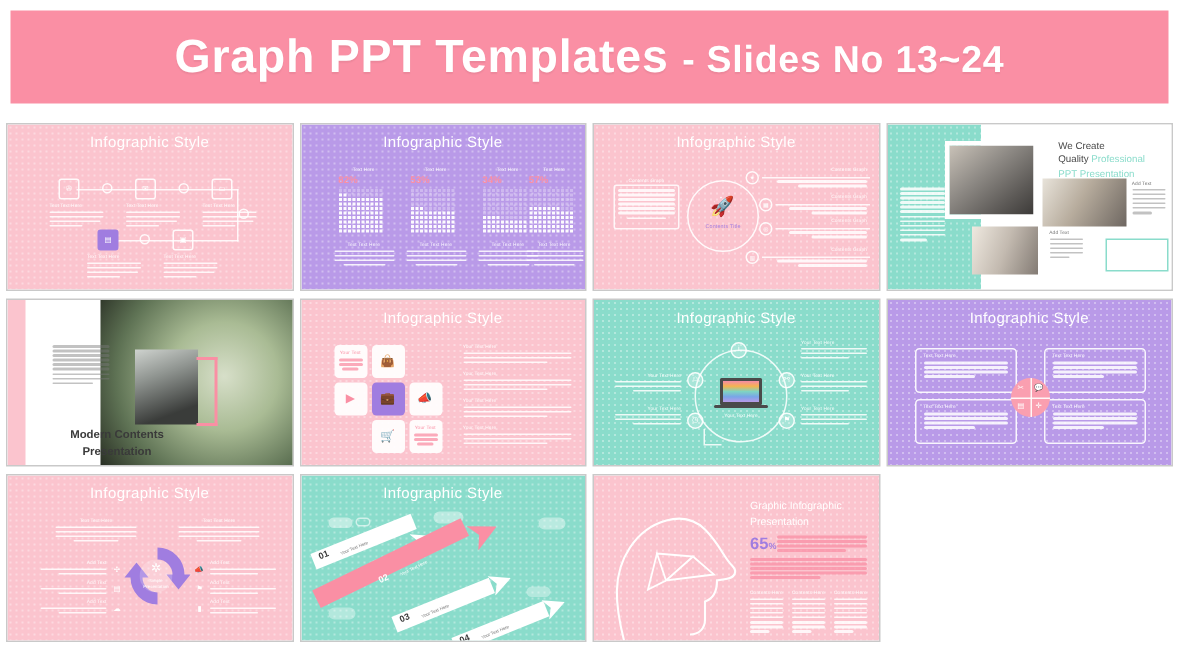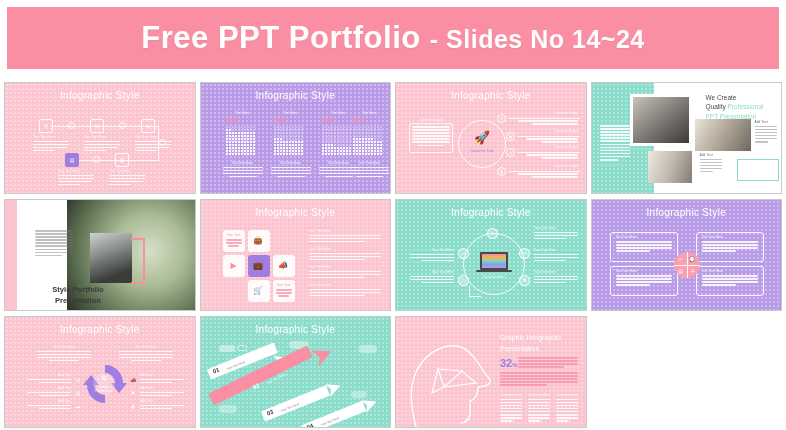--- a/index.html
+++ b/index.html
@@ -72,22 +72,22 @@
 
   .bigtxt { position:absolute; font-weight:bold; color:#3a3a3a; }
 </style>
 </head>
 <body>
 
 <div id="page">
 
   <div class="banner">
     <div class="banner-title">
-      <span>Free PPT Portfolio</span>
-      <span class="sub">- Slides No 14~24</span>
+      <span>Graph PPT Templates</span>
+      <span class="sub">- Slides No 13~24</span>
     </div>
   </div>
 
   <div class="grid">
 
     <div class="slide">
       <div class="canvas bg-pink">
           <div class="dots"></div>
         </div>
       <div class="ttl">Infographic Style</div>
@@ -834,21 +834,21 @@
         <div class="ln g" style="width:100%"></div>
           <div class="ln g" style="width:100%"></div>
         <div class="ln g" style="width:100%"></div>
           <div class="ln g" style="width:100%"></div>
         <div class="ln g" style="width:100%"></div>
           <div class="ln g" style="width:100%"></div>
         <div class="ln g" style="width:70%"></div>
       </div>
 
       <div class="bigtxt" style="left:38px;top:84px;font-size:7.6px;line-height:1.5;text-align:center;width:70px;">
-        <div>Style Portfolio</div>
+        <div>Modern Contents</div>
         <div>Presentation</div>
       </div>
     </div>
 
     <div class="slide">
       <div class="canvas bg-pink">
           <div class="dots"></div>
         </div>
       <div class="ttl">Infographic Style</div>
 
@@ -1131,21 +1131,21 @@
         <path d="M12 96 C6 72 4 52 16 34 C28 16 52 8 66 22 C76 32 78 40 84 46 C88 50 86 54 80 55 L74 56 C74 62 72 68 66 70 L66 82 C66 88 62 92 56 92" fill="none" stroke="#ffffff" stroke-width="1.4"></path>
         <path d="M34 38 L58 40 L40 56 Z M58 40 L72 52 L40 56 Z M34 38 L40 56 L28 62 Z" fill="none" stroke="#ffffff" stroke-width="1.2"></path>
       </svg>
 
       <div style="position:absolute;left:104px;top:16px;font-size:7px;color:#fff;line-height:1.55;">
         <div>Graphic Infographic</div>
         <div>Presentation</div>
       </div>
 
       <div style="position:absolute;left:104px;top:40px;font-size:11px;font-weight:bold;color:#a07de0;">
-        <span>32</span><span style="font-size:6px;">%</span>
+        <span>65</span><span style="font-size:6px;">%</span>
       </div>
       <div class="lnblock" style="left:122px;top:40px;width:60px;">
         <div class="ln p" style="width:100%"></div>
           <div class="ln p" style="width:100%"></div>
         <div class="ln p" style="width:100%"></div>
           <div class="ln p" style="width:76%"></div>
       </div>
       <div class="lnblock" style="left:104px;top:55px;width:78px;">
         <div class="ln p" style="width:100%"></div>
           <div class="ln p" style="width:100%"></div>

